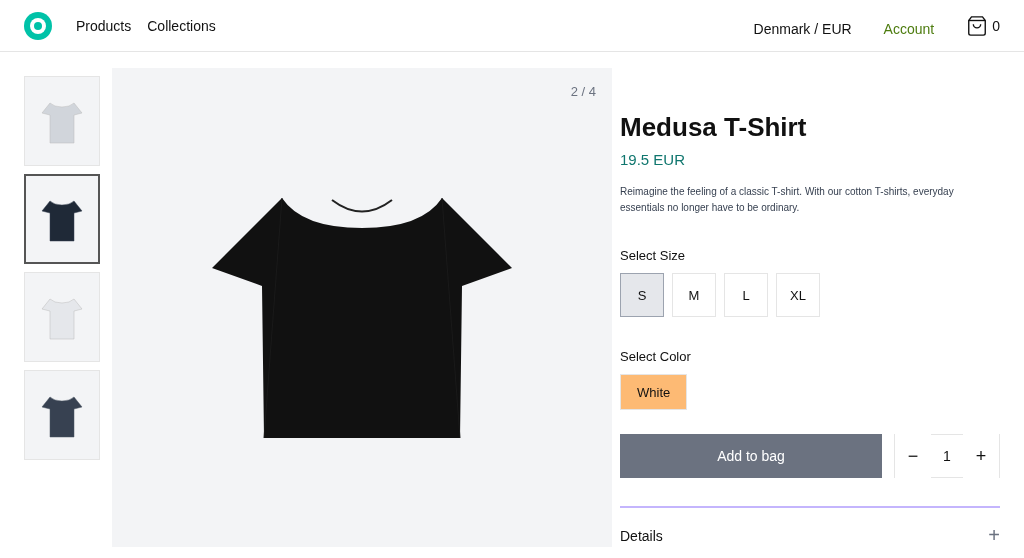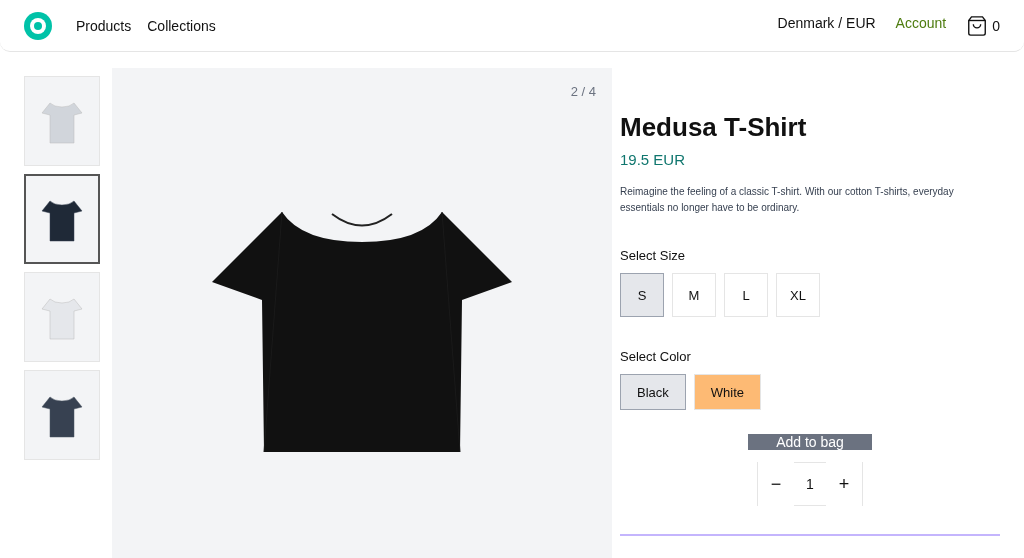--- a/index.html
+++ b/index.html
@@ -6,42 +6,41 @@
     body { font-family: -apple-system, BlinkMacSystemFont, 'Segoe UI', sans-serif; background: #fff; color: #111; font-size: 14px; }
 
     
     header {
       display: flex;
       align-items: center;
       padding: 0 24px;
       height: 52px;
       border-bottom: 1px solid #e5e5e5;
       position: relative;
-      border-radius: 10px;
     }
     .header-logo {
       width: 28px; height: 28px;
       margin-right: 24px;
       flex-shrink: 0;
     }
     .header-nav {
       display: flex;
       gap: 16px;
     }
     .header-nav a {
       text-decoration: none;
       color: #111;
       font-size: 14px;
       font-weight: 400;
     }
     .header-right {
       margin-left: auto;
       display: flex;
-      align-items: flex-start;
-      gap: 20px;
+      align-items: flex-end;
+      gap: 32px;
     }
     .header-region {
       font-size: 14px;
       color: #111;
     }
     .header-account {
       font-size: 14px;
       color: #4d7c0f;
       text-decoration: none;
     }
@@ -180,21 +179,20 @@
       background: #e5e7eb;
       border-color: #9ca3af;
     }
 
     
     .add-to-bag-row {
       display: flex;
       align-items: center;
       gap: 12px;
       margin-bottom: 28px;
-      flex-direction: column;
     }
     .add-to-bag-btn {
       background: #6b7280;
       color: #fff;
       border: none;
       padding: 0 28px;
       height: 44px;
       font-size: 14px;
       cursor: pointer;
       flex: 1;
@@ -331,21 +329,20 @@
         <button class="size-btn selected">S</button>
         <button class="size-btn">M</button>
         <button class="size-btn">L</button>
         <button class="size-btn">XL</button>
       </div>
     </div>
 
     <div class="color-section">
       <p class="section-label">Select Color</p>
       <div class="color-options">
-        <button class="color-btn selected">Black</button>
         <button class="color-btn">White</button>
       </div>
     </div>
 
     <div class="add-to-bag-row">
       <button class="add-to-bag-btn">Add to bag</button>
       <div class="quantity-control">
         <button class="qty-btn">−</button>
         <span class="qty-value">1</span>
         <button class="qty-btn">+</button>

